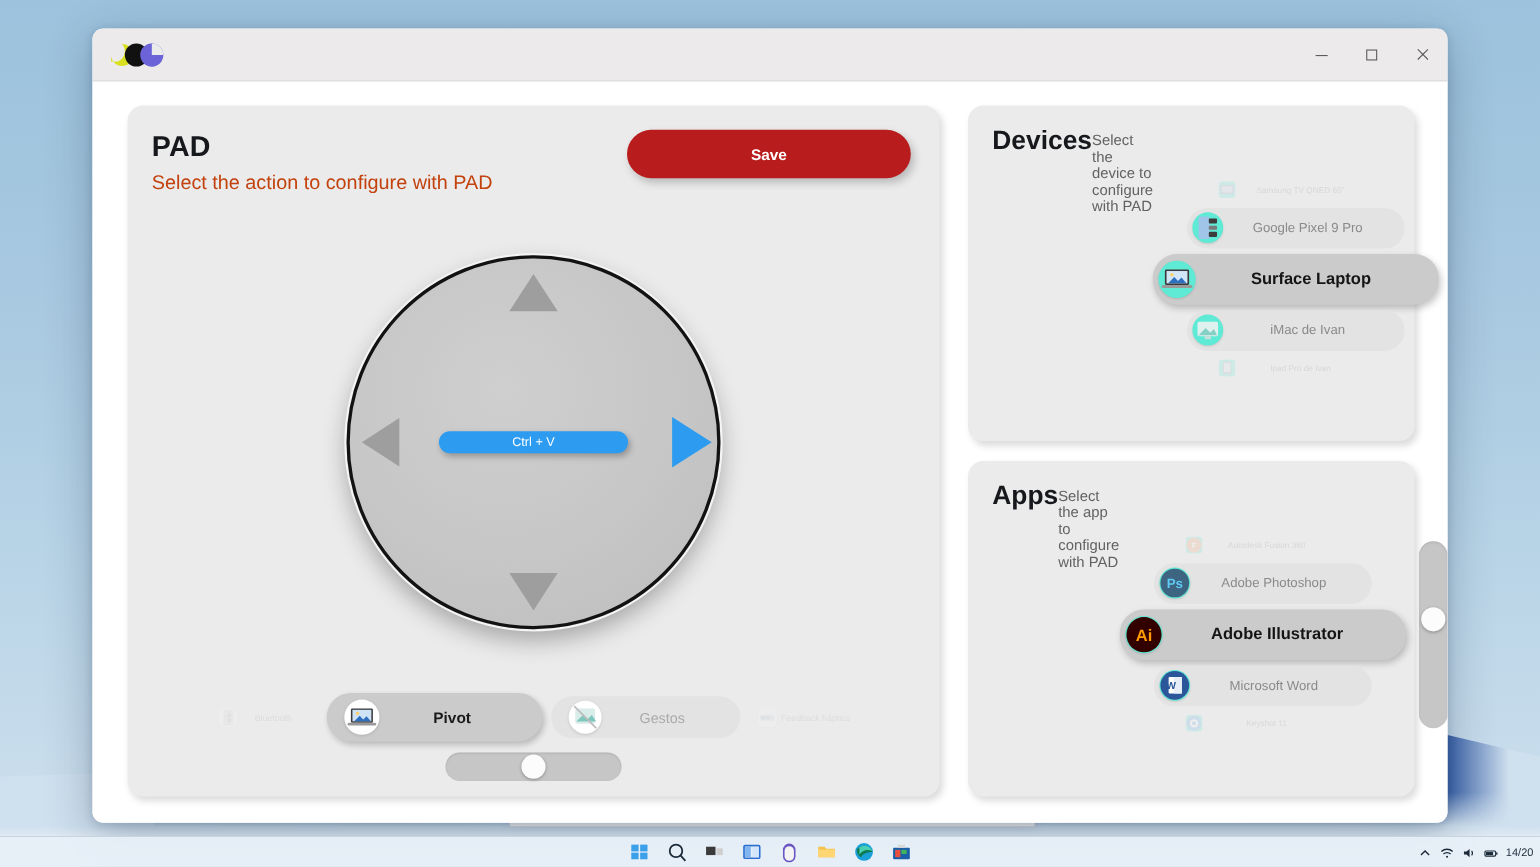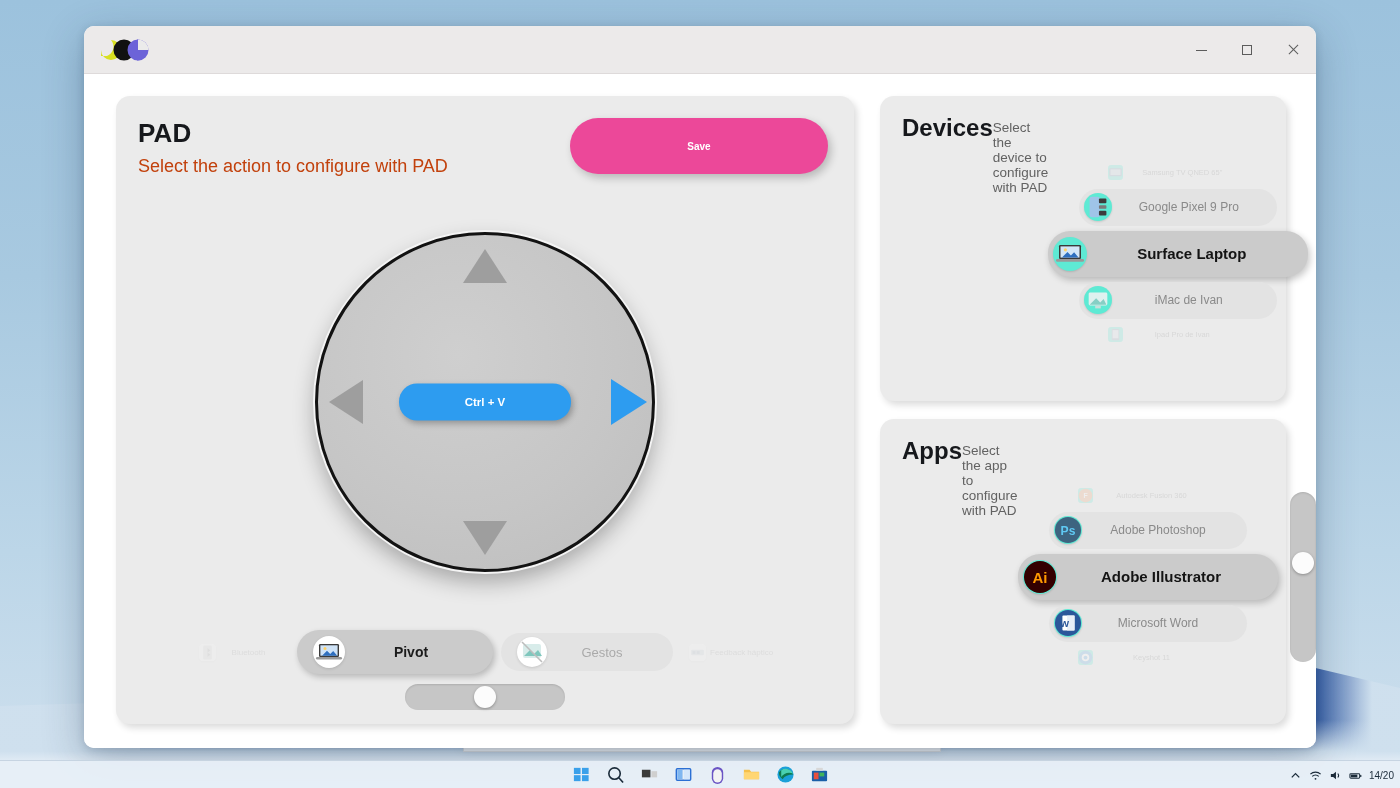--- a/index.html
+++ b/index.html
@@ -139,24 +139,24 @@
     padding: 22px 22px 14px 22px;
   }
   .pad-head { display: flex; align-items: flex-start; justify-content: space-between; }
   .pad-titles h1 {
     font-size: 26px; font-weight: 700; color: #16181c; letter-spacing: .2px;
   }
   .pad-titles p {
     font-size: 18px; color: #c2410c; margin-top: 7px;
   }
   #save-button {
-    width: 258px; height: 56px;
+    width: 258px; height: 44px;
     border: none; border-radius: 28px;
-    background: #ec4899;
-    color: #fff; font-size: 10px; font-weight: 700;
+    background: #b91c1c;
+    color: #fff; font-size: 14px; font-weight: 700;
     font-family: inherit; cursor: pointer;
     box-shadow: 3px 4px 8px rgba(0,0,0,.22);
     margin-right: 4px;
   }
 
   
   #dial-area {
     flex: 1 1 auto;
     display: flex; align-items: center; justify-content: center;
     position: relative; min-height: 0;
@@ -190,24 +190,24 @@
     border-right: 34px solid #9e9e9e;
   }
   #arrow-right {
     right: 5px; top: 50%; transform: translateY(-50%);
     border-top: 23px solid transparent; border-bottom: 23px solid transparent;
     border-left: 36px solid #2d9cf0;
   }
   #dial-center {
     position: absolute; left: 50%; top: 50%;
     transform: translate(-50%, -50%);
-    width: 172px; height: 37px;
+    width: 172px; height: 20px;
     border-radius: 18px;
     background: #2d9cf0;
-    color: #fff; font-size: 11.5px; font-weight: 700;
+    color: #fff; font-size: 11.5px; font-weight: 400;
     display: flex; align-items: center; justify-content: center;
     box-shadow: 2px 3px 6px rgba(0,0,0,.28);
     cursor: pointer;
   }
 
   
   #action-strip {
     display: flex; align-items: center; justify-content: center;
     gap: 8px; margin-top: 4px; margin-bottom: 10px;
   }

